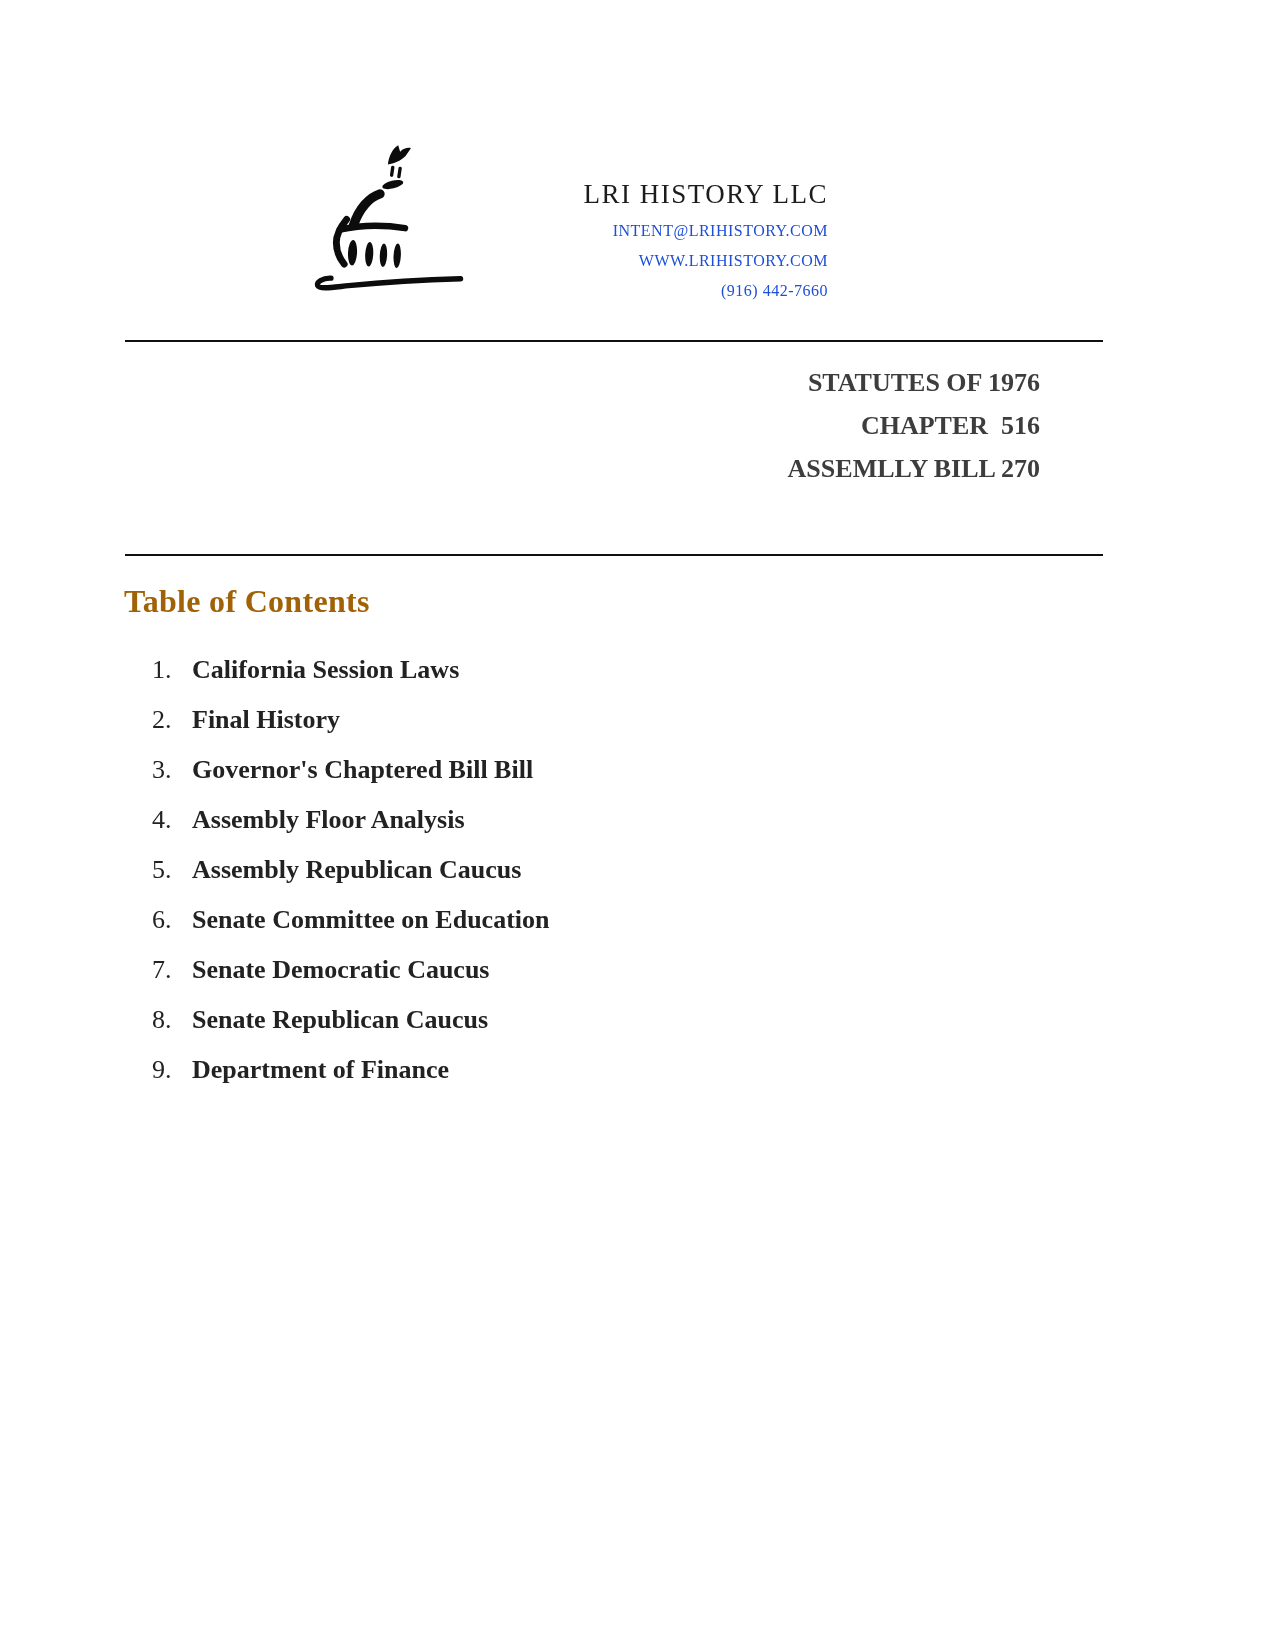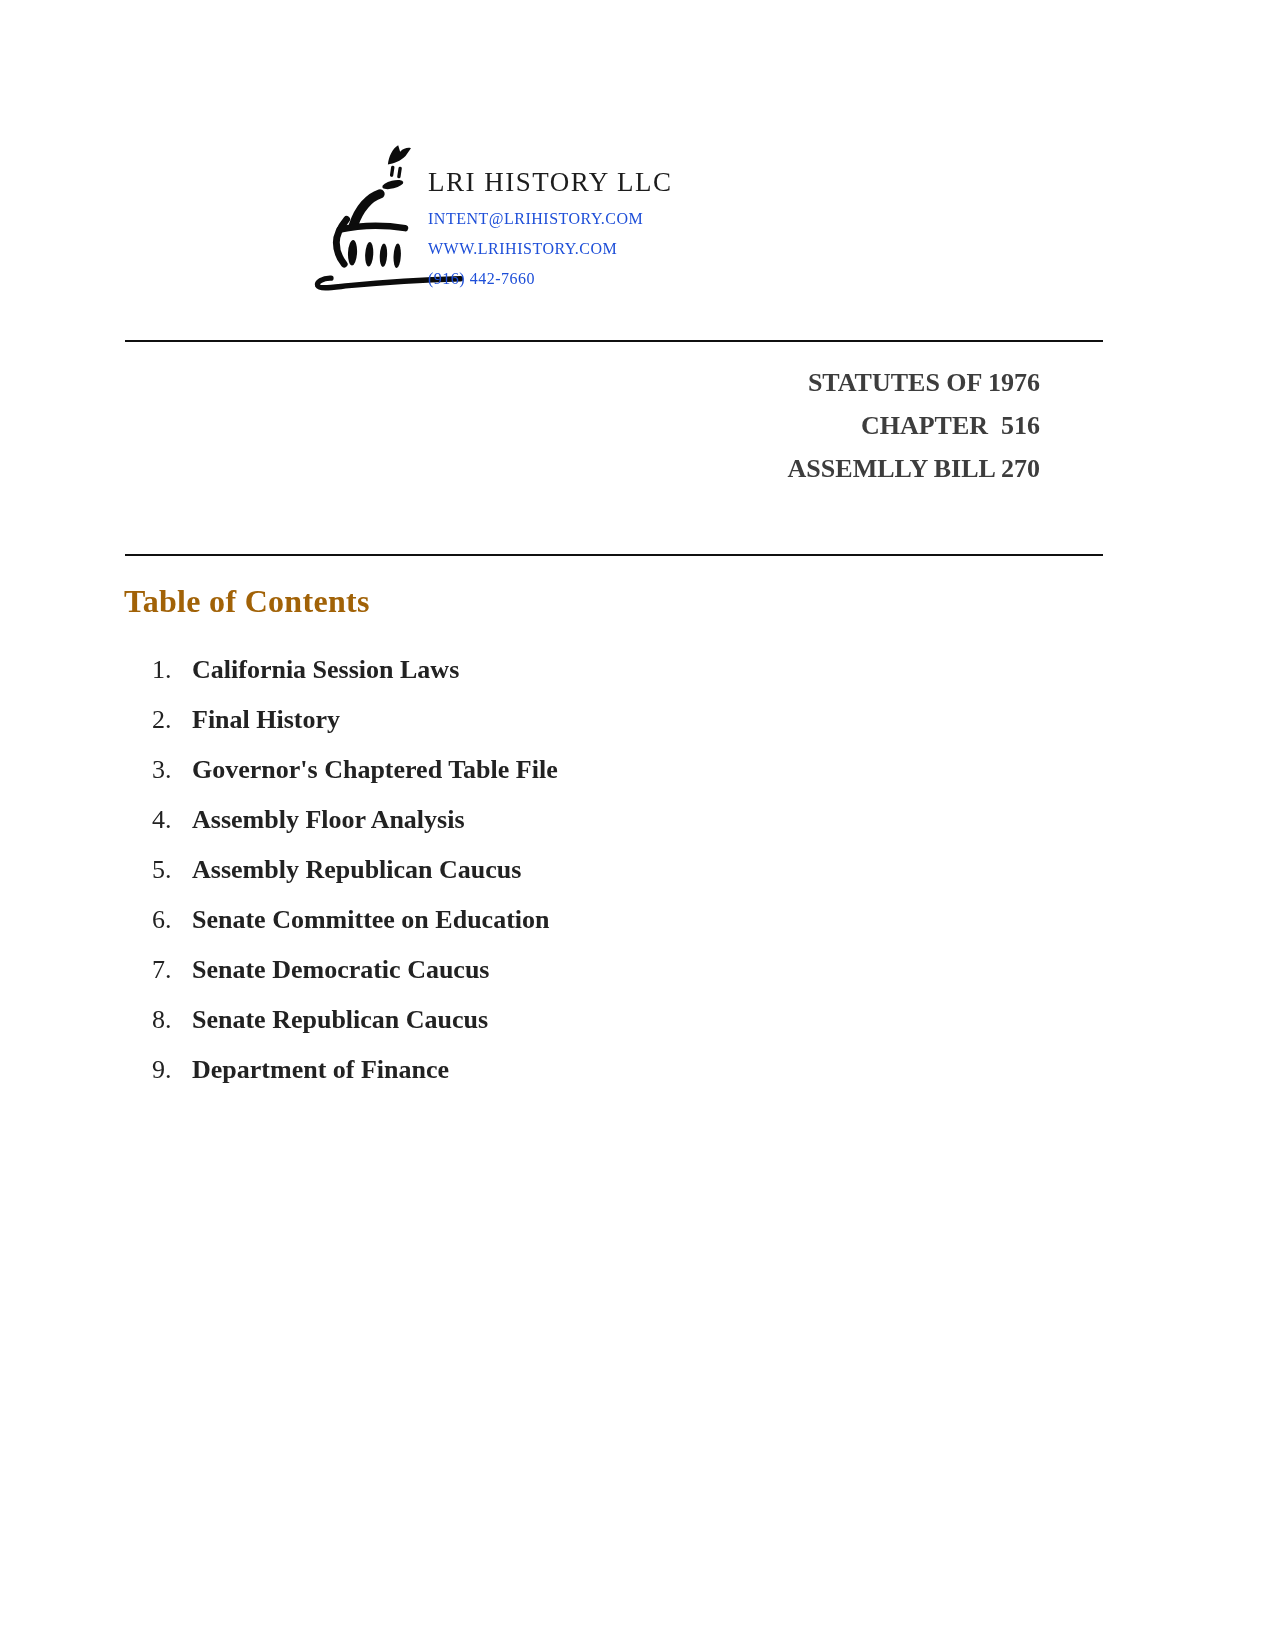--- a/index.html
+++ b/index.html
@@ -24,23 +24,23 @@
     left: 296px;
     top: 132px;
     width: 170px;
     height: 162px;
   }
   .logo svg { width: 100%; height: 100%; display: block; }
 
   .letterhead {
     position: absolute;
     left: 428px;
-    top: 160px;
+    top: 172px;
     width: 400px;
-    text-align: left;
+    text-align: right;
   }
   .company-name {
     font-size: 27px;
     letter-spacing: 1.5px;
     line-height: 44px;
     color: #1c1c1c;
     white-space: nowrap;
   }
   .contact-line {
     font-size: 16px;
@@ -163,21 +163,21 @@
     <li class="toc-item">
       <span class="toc-num">1.</span>
       <span class="toc-label">California Session Laws</span>
     </li>
     <li class="toc-item">
       <span class="toc-num">2.</span>
       <span class="toc-label">Final History</span>
     </li>
     <li class="toc-item">
       <span class="toc-num">3.</span>
-      <span class="toc-label">Governor's Chaptered Table File</span>
+      <span class="toc-label">Governor's Chaptered Bill Bill</span>
     </li>
     <li class="toc-item">
       <span class="toc-num">4.</span>
       <span class="toc-label">Assembly Floor Analysis</span>
     </li>
     <li class="toc-item">
       <span class="toc-num">5.</span>
       <span class="toc-label">Assembly Republican Caucus</span>
     </li>
     <li class="toc-item">

